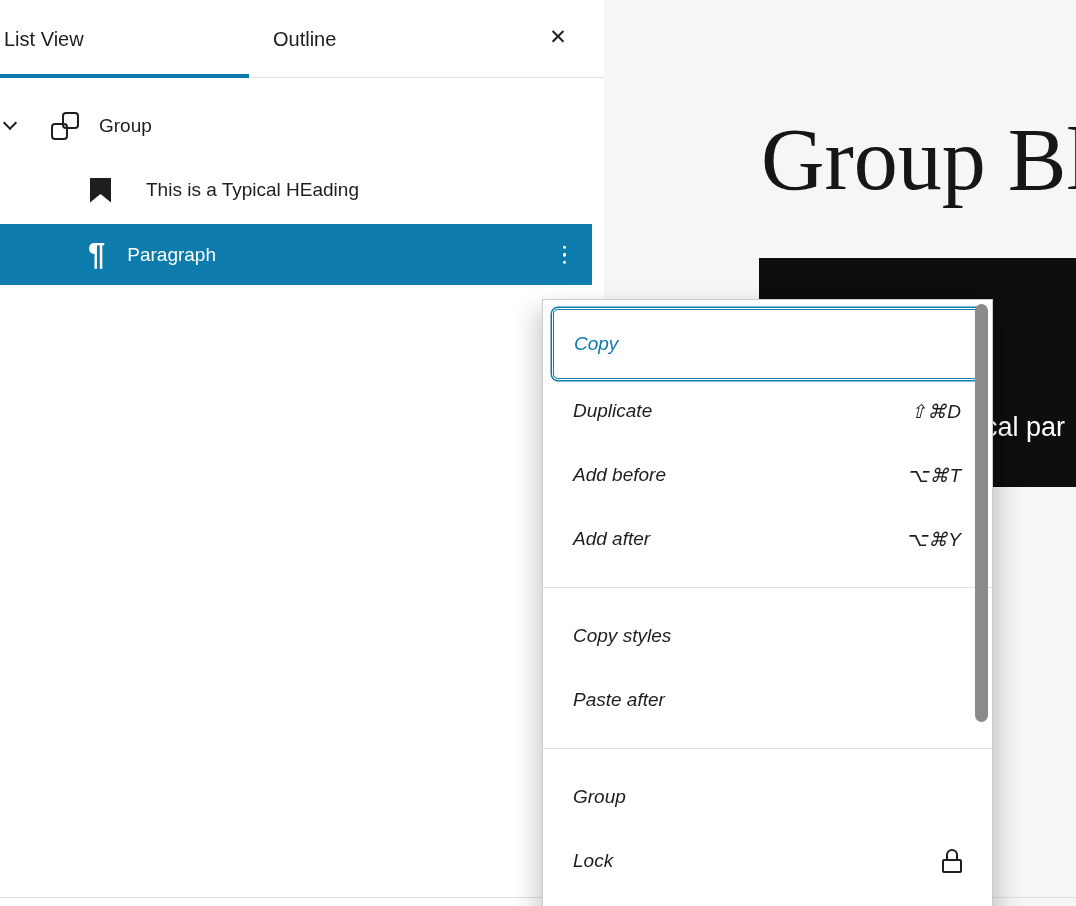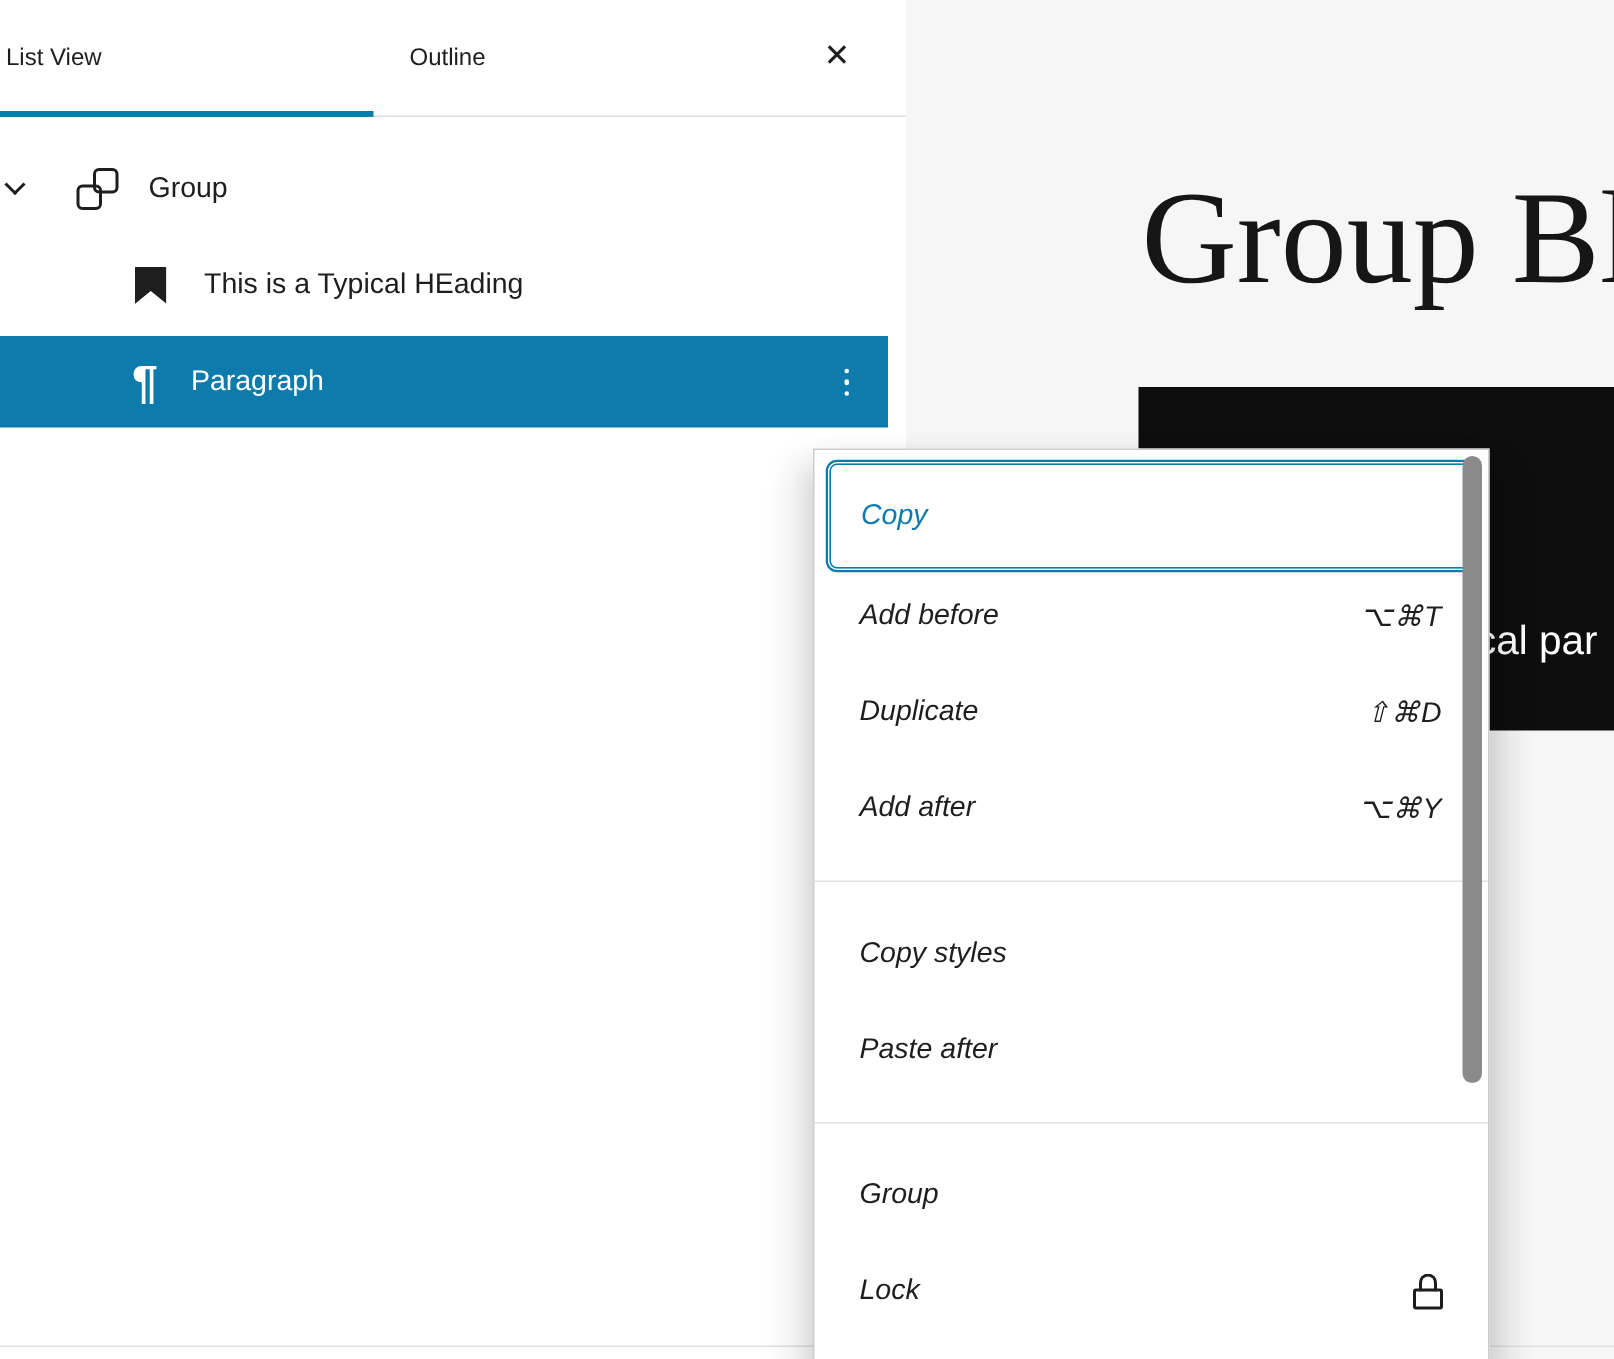--- a/index.html
+++ b/index.html
@@ -15,30 +15,30 @@
                  background:#0e0e0e; overflow:hidden; }
   #block-heading-frag { position:absolute; left:224px; top:38px; color:#fff;
                         font-family:"Liberation Serif", serif; font-size:66px; line-height:1.2; white-space:nowrap; }
   #block-para-frag { position:absolute; left:225px; top:152px; color:#fff;
                      font-size:27px; line-height:1.3; white-space:nowrap; }
 
   
   #panel { left:0; top:0; width:604px; height:906px; background:#fff; z-index:2; }
   #tabbar { position:absolute; left:0; top:0; width:604px; height:78px; border-bottom:1px solid #e0e0e0; }
   .tab { position:absolute; top:0; height:78px; display:flex; align-items:center;
-         font-size:16px; font-weight:500; cursor:pointer; }
+         font-size:20px; font-weight:500; cursor:pointer; }
   #tab-listview { left:4px; }
   #tab-outline { left:273px; }
   #tab-underline { position:absolute; left:0; top:74px; width:249px; height:4px; }
   #close-btn { position:absolute; left:541px; top:20px; width:34px; height:34px;
                display:flex; align-items:center; justify-content:center; font-size:21px; cursor:pointer; }
 
   .row { position:absolute; left:0; width:592px; height:48px; display:flex; align-items:center; font-size:19px; }
   #row-group { top:102px; }
-  #row-heading { top:166px; }
+  #row-heading { top:166px;gap:10px; }
   #row-paragraph { top:224px; height:61px; color:#fff; }
 
   .chev { display:inline-block; width:10px; height:10px; border-left:2.5px solid #1e1e1e;
           border-bottom:2.5px solid #1e1e1e; transform:rotate(-45deg); margin:-6px 0 0 5px; }
   .group-icon { position:relative; width:28px; height:28px; margin-left:36px; margin-right:20px; }
   .group-icon .sq { position:absolute; width:17px; height:17px; border:2.5px solid #1e1e1e; border-radius:4px; }
   .group-icon .sq.back { right:0; top:0; }
   .group-icon .sq.front { left:0; bottom:0; }
   .bookmark-icon { width:21px; height:25px; background:#1e1e1e; margin-left:90px; margin-right:25px;
                    clip-path:polygon(0 0,100% 0,100% 100%,50% 66%,0 100%); }
@@ -113,26 +113,26 @@
 </div>
 
 <div id="bottom-line" class="abs"></div>
 
 <div id="menu" class="abs">
   <div class="menu-section s1">
     <div class="menu-item focused" style="border: 1.5px solid rgb(13, 124, 172); box-shadow: rgb(255, 255, 255) 0px 0px 0px 1px, rgb(13, 124, 172) 0px 0px 0px 2.5px;">
       <span style="color: rgb(13, 124, 172);">Copy</span>
     </div>
     <div class="menu-item">
+      <span>Duplicate</span>
+      <span class="shortcut">⇧⌘D</span>
+    </div>
+    <div class="menu-item">
       <span>Add before</span>
       <span class="shortcut">⌥⌘T</span>
-    </div>
-    <div class="menu-item">
-      <span>Duplicate</span>
-      <span class="shortcut">⇧⌘D</span>
     </div>
     <div class="menu-item">
       <span>Add after</span>
       <span class="shortcut">⌥⌘Y</span>
     </div>
   </div>
   <div class="menu-section s2">
     <div class="menu-item">
       <span>Copy styles</span>
     </div>

